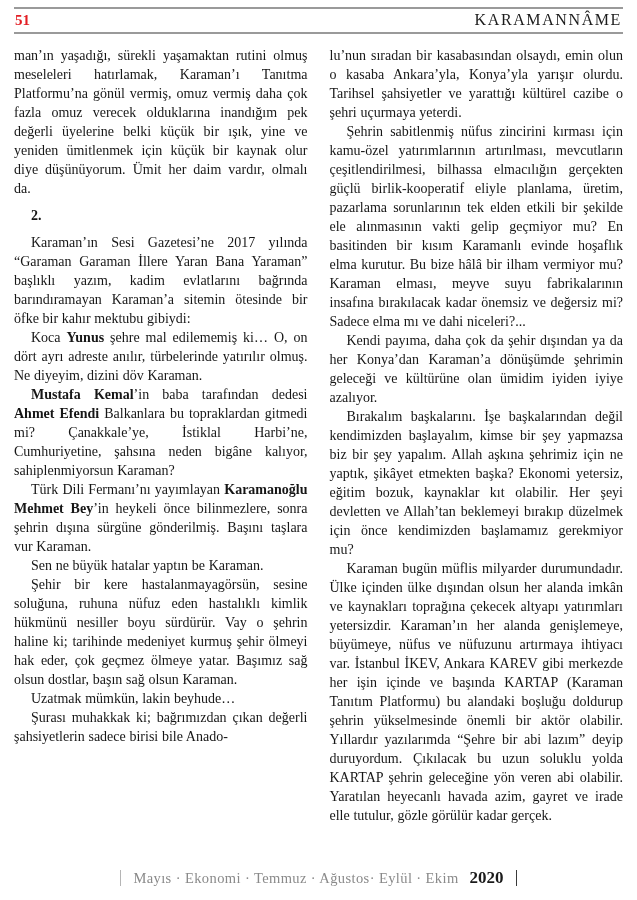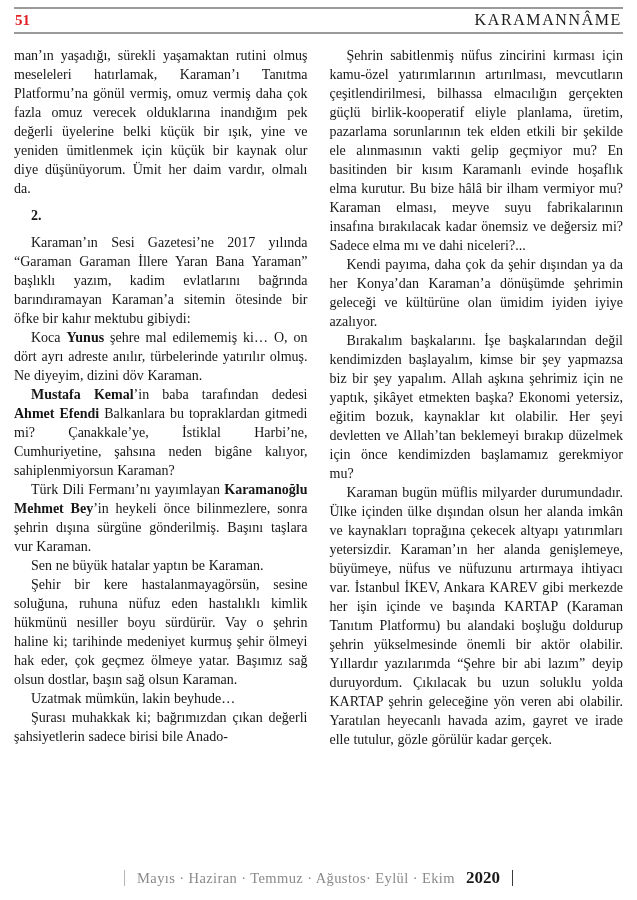--- a/index.html
+++ b/index.html
@@ -56,29 +56,30 @@
         <p class="para indent"><span>Karaman’ın Sesi Gazetesi’ne 2017 yılında “Garaman Garaman İllere Yaran Bana Yaraman” başlıklı yazım, kadim evlatlarını bağrında barındıramayan Karaman’a sitemin ötesinde bir öfke bir kahır mektubu gibiydi:</span></p>
         <p class="para indent"><span>Koca </span><span class="b">Yunus</span><span> şehre mal edilememiş ki… O, on dört ayrı adreste anılır, türbelerinde yatırılır olmuş. Ne diyeyim, dizini döv Karaman.</span></p>
         <p class="para indent"><span class="b">Mustafa Kemal</span><span>’in baba tarafından dedesi </span><span class="b">Ahmet Efendi</span><span> Balkanlara bu topraklardan gitmedi mi? Çanakkale’ye, İstiklal Harbi’ne, Cumhuriyetine, şahsına neden bigâne kalıyor, sahiplenmiyorsun Karaman?</span></p>
         <p class="para indent"><span>Türk Dili Fermanı’nı yayımlayan </span><span class="b">Karamanoğlu Mehmet Bey</span><span>’in heykeli önce bilinmezlere, sonra şehrin dışına sürgüne gönderilmiş. Başını taşlara vur Karaman.</span></p>
         <p class="para indent"><span>Sen ne büyük hatalar yaptın be Karaman.</span></p>
         <p class="para indent"><span>Şehir bir kere hastalanmayagörsün, sesine soluğuna, ruhuna nüfuz eden hastalıklı kimlik hükmünü nesiller boyu sürdürür. Vay o şehrin haline ki; tarihinde medeniyet kurmuş şehir ölmeyi hak eder, çok geçmez ölmeye yatar. Başımız sağ olsun dostlar, başın sağ olsun Karaman.</span></p>
         <p class="para indent"><span>Uzatmak mümkün, lakin beyhude…</span></p>
         <p class="para indent"><span>Şurası muhakkak ki; bağrımızdan çıkan değerli şahsiyetlerin sadece birisi bile Anado-</span></p>
       </div>
     <div class="column">
+        <p class="para"><span>lu’nun sıradan bir kasabasından olsaydı, emin olun o kasaba Ankara’yla, Konya’yla yarışır olurdu. Tarihsel şahsiyetler ve yarattığı kültürel cazibe o şehri uçurmaya yeterdi.</span></p>
         <p class="para indent"><span>Şehrin sabitlenmiş nüfus zincirini kırması için kamu-özel yatırımlarının artırılması, mevcutların çeşitlendirilmesi, bilhassa elmacılığın gerçekten güçlü birlik-kooperatif eliyle planlama, üretim, pazarlama sorunlarının tek elden etkili bir şekilde ele alınmasının vakti gelip geçmiyor mu? En basitinden bir kısım Karamanlı evinde hoşaflık elma kurutur. Bu bize hâlâ bir ilham vermiyor mu? Karaman elması, meyve suyu fabrikalarının insafına bırakılacak kadar önemsiz ve değersiz mi? Sadece elma mı ve dahi niceleri?...</span></p>
         <p class="para indent"><span>Kendi payıma, daha çok da şehir dışından ya da her Konya’dan Karaman’a dönüşümde şehrimin geleceği ve kültürüne olan ümidim iyiden iyiye azalıyor.</span></p>
         <p class="para indent"><span>Bırakalım başkalarını. İşe başkalarından değil kendimizden başlayalım, kimse bir şey yapmazsa biz bir şey yapalım. Allah aşkına şehrimiz için ne yaptık, şikâyet etmekten başka? Ekonomi yetersiz, eğitim bozuk, kaynaklar kıt olabilir. Her şeyi devletten ve Allah’tan beklemeyi bırakıp düzelmek için önce kendimizden başlamamız gerekmiyor mu?</span></p>
         <p class="para indent"><span>Karaman bugün müflis milyarder durumundadır. Ülke içinden ülke dışından olsun her alanda imkân ve kaynakları toprağına çekecek altyapı yatırımları yetersizdir. Karaman’ın her alanda genişlemeye, büyümeye, nüfus ve nüfuzunu artırmaya ihtiyacı var. İstanbul İKEV, Ankara KAREV gibi merkezde her işin içinde ve başında KARTAP (Karaman Tanıtım Platformu) bu alandaki boşluğu doldurup şehrin yükselmesinde önemli bir aktör olabilir. Yıllardır yazılarımda “Şehre bir abi lazım” deyip duruyordum. Çıkılacak bu uzun soluklu yolda KARTAP şehrin geleceğine yön veren abi olabilir. Yaratılan heyecanlı havada azim, gayret ve irade elle tutulur, gözle görülür kadar gerçek.</span></p>
       </div>
   </div>
 
   <div class="footer">
     <span class="footer-inner">
       <span class="footer-bar left"></span>
-      <span class="footer-months">Mayıs · Haziran · Temmuz · Ağustos· Eylül · Ekim</span>
+      <span class="footer-months">Mayıs · Ekonomi · Temmuz · Ağustos· Eylül · Ekim</span>
       <span class="footer-year">2020</span>
       <span class="footer-bar right"></span>
     </span>
   </div>
 
 </div>
 
 </body></html>

